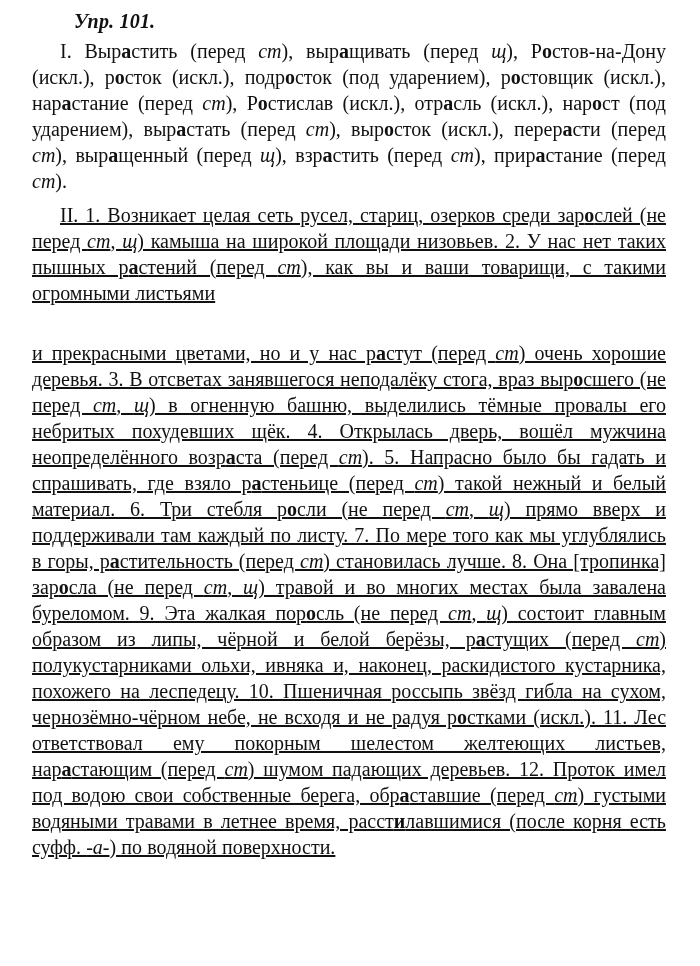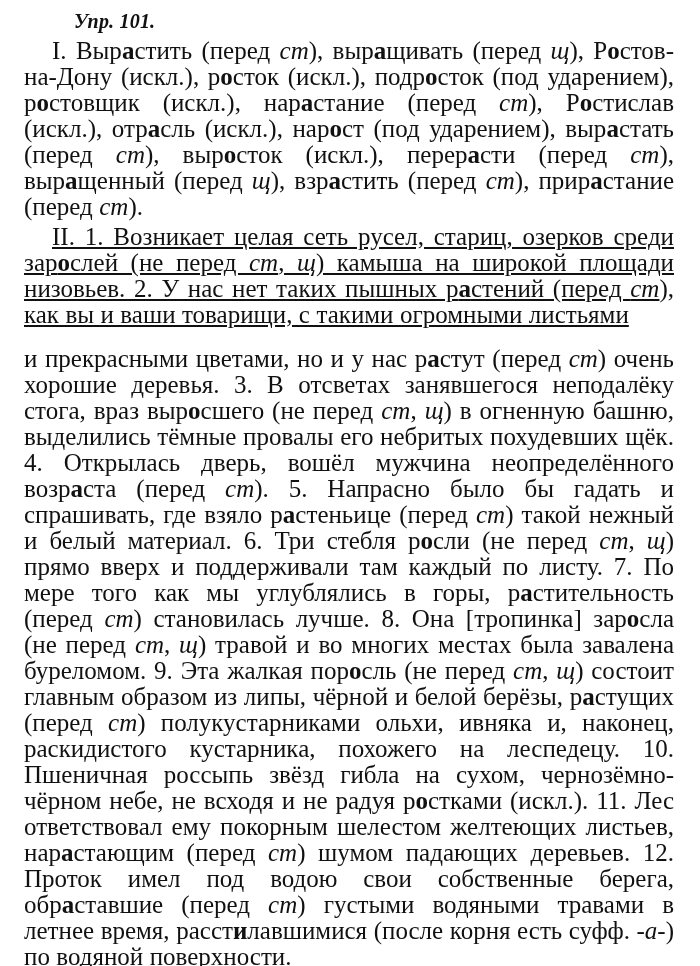--- a/index.html
+++ b/index.html
@@ -33,30 +33,30 @@
     font-size: 20px;
     line-height: 26px;
     padding-top: 8px;
     padding-left: 50px;
     letter-spacing: .2px;
     white-space: pre;
   }
 
   
   .para {
-    font-size: 25px;
+    font-size: 20px;
     line-height: 26px;
     text-align: justify;
     text-justify: inter-word;
     text-indent: 28px;
-    margin: 0;
+    margin: 8px;
     hyphens: manual;
     word-spacing: .2px;
   }
-  .para.cont { text-indent: 0; }
+  .para.cont { text-indent: 0; text-decoration: underline; }
 
   .para-1 { margin-top: 4px; }
   .para-2 { margin-top: 4px; text-decoration: underline; }
 
   
   .break-gap { height: 18px; }
 
   
   .para:last-child { text-align: justify; }
 

